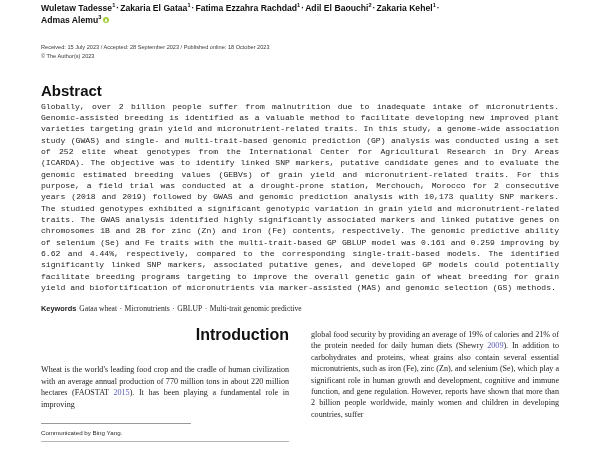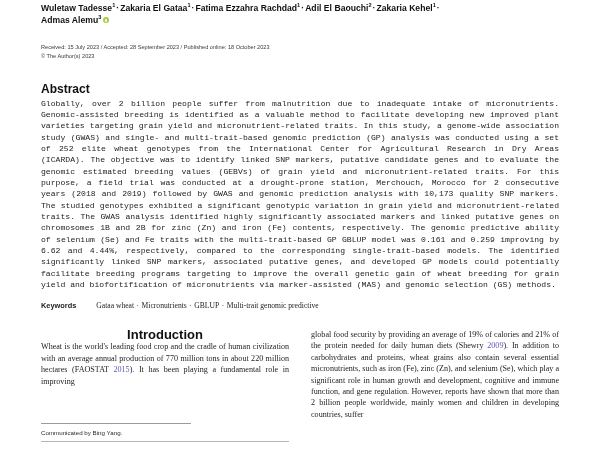--- a/index.html
+++ b/index.html
@@ -77,21 +77,21 @@
     line-height: 8.6px;
     color: #3a3a3a;
     margin-top: 17px;
   }
   .dates div { white-space: nowrap; }
 
   
   .abs-head {
     font-family: "Liberation Sans", sans-serif;
     font-weight: bold;
-    font-size: 12px;
+    font-size: 15px;
     color: #111111;
     margin-top: 21px;
     margin-bottom: 2px;
   }
   .abs-body {
     font-family: Liberation Mono, monospace;
     font-size: 8.1px;
     line-height: 11.35px;
     text-align: justify;
     text-justify: inter-word;
@@ -104,21 +104,21 @@
     font-family: "Liberation Serif", serif;
     font-size: 7.6px;
     line-height: 11px;
     margin-top: 10px;
     color: #1c1c1c;
   }
   .keywords .kw-label {
     font-family: "Liberation Sans", sans-serif;
     font-weight: bold;
     font-size: 7.4px;
-    margin-right: 20px;
+    margin-right: 3px;
   }
   .kw-sep { padding: 0 2.5px; }
   .cols {
     position: absolute;
     left: 41px;
     top: 329px;
     width: 518px;
     height: 121px;
   }
   .col {
@@ -130,24 +130,24 @@
     line-height: 11.4px;
     text-align: justify;
     color: #1c1c1c;
   }
   .col-left  { left: 0; }
   .col-right { left: 270px; }
 
   .col-head {
     font-family: "Liberation Sans", sans-serif;
     font-weight: bold;
-    font-size: 13px;
+    font-size: 16px;
     color: #111111;
-    margin: 0 0 1px 0;
-    text-align: center;
+    margin: 0 0 24px 0;
+    text-align: right;
   }
   .cite {
     color: #5b5bb5;
   }
 
   
   .footnote {
     position: absolute;
     left: 41px;
     top: 423px;

